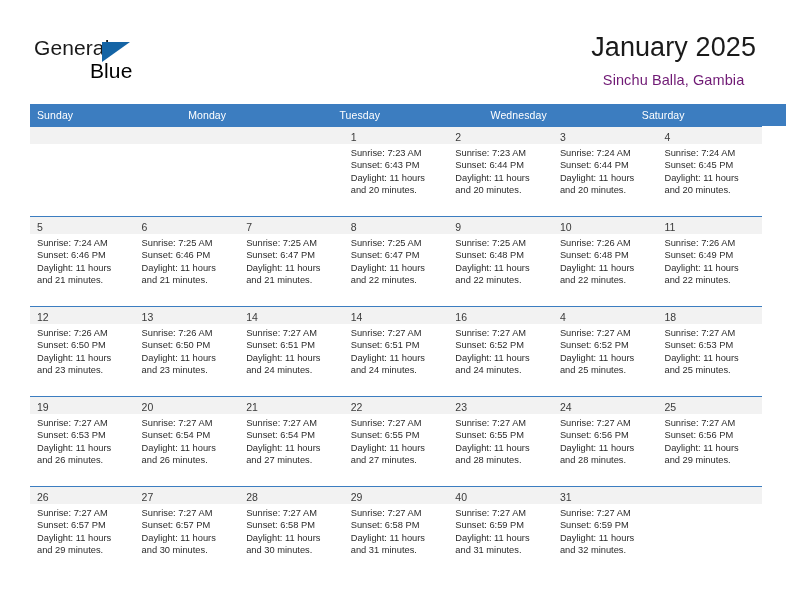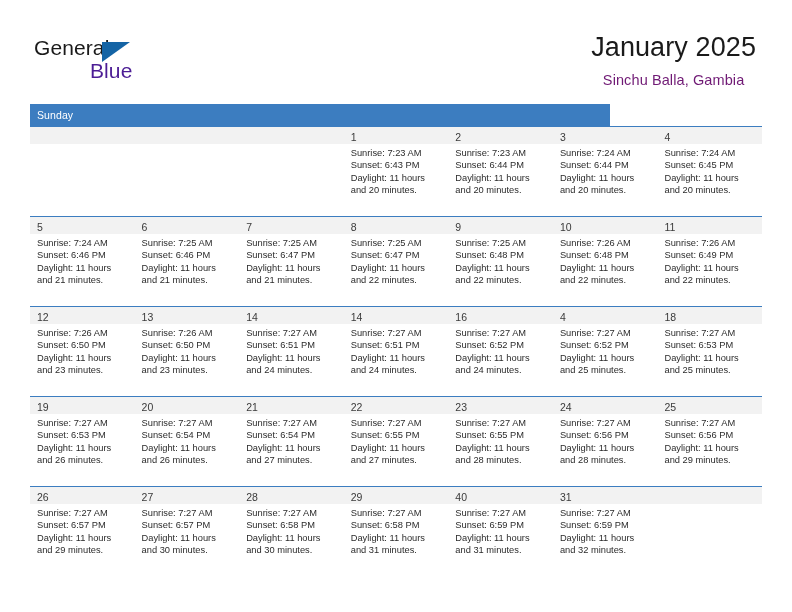--- a/index.html
+++ b/index.html
@@ -53,21 +53,21 @@
     height: 0;
     border-left: 28px solid #1464a5;
     border-bottom: 20px solid transparent;
   }
   .logo-blue {
     position: absolute;
     left: 56px;
     top: 23px;
     font-size: 21px;
     letter-spacing: 0.1px;
-    color: #4c1d95;
+    color: #000000;
     font-family: "Liberation Sans", sans-serif;
   }
   .title-block {
     position: absolute;
     right: 36px;
     top: 30px;
     text-align: center;
   }
   .cal-title {
     font-size: 27px;
@@ -86,24 +86,23 @@
 
   
   .calendar {
     position: absolute;
     left: 30px;
     top: 104px;
     width: 732px;
   }
   .weekdays {
     display: flex;
-    width: 580px;
+    width: 756px;
     height: 22px;
     background: #3c7dc0;
-    flex-direction: column;
   }
   .weekday {
     flex: 1 1 0;
     color: #ffffff;
     font-size: 10.5px;
     line-height: 22px;
     padding-left: 7px;
     box-sizing: border-box;
     letter-spacing: 0.1px;
   }

